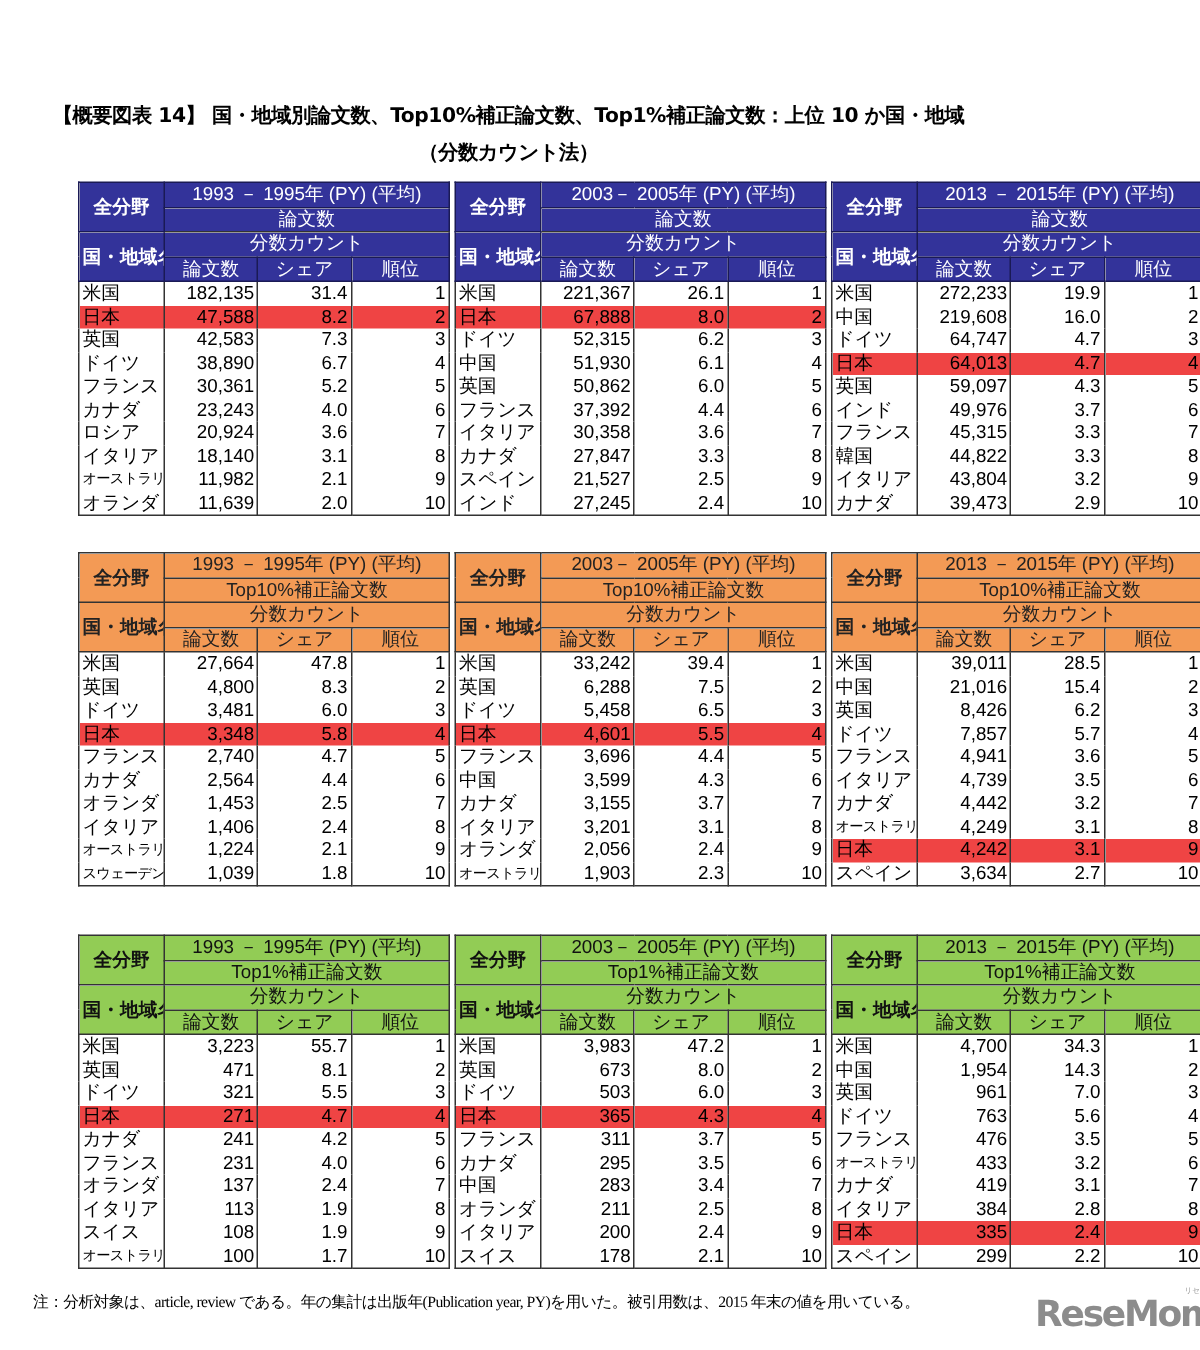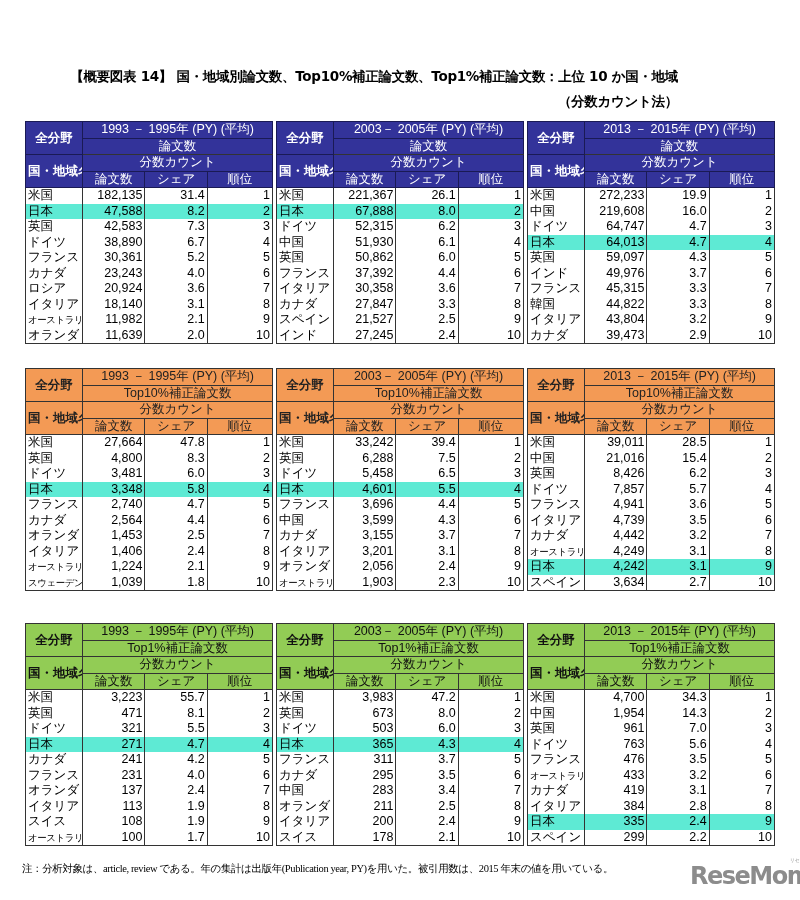--- a/index.html
+++ b/index.html
@@ -1,31 +1,31 @@
 <!DOCTYPE html>
 <html><head>
 <meta charset="utf-8">
 <style>
   html, body { margin:0; padding:0; background:#ffffff; }
   body { width:800px; height:900px; position:relative; overflow:hidden;
          font-family:"DejaVu Sans","Liberation Sans",sans-serif; color:#000; }
-  .title { position:absolute; left:0; width:678px; text-align:right; font-size:13.5px; font-weight:bold; letter-spacing:-0.3px; }
+  .title { position:absolute; left:0; width:678px; text-align:center; font-size:13.5px; font-weight:bold; letter-spacing:-0.3px; }
   .t1 { top:68px; }
   .t2 { top:93px; }
   .tbl { position:absolute; width:248px; border-collapse:collapse; table-layout:fixed;
-         font-family:"Liberation Sans","DejaVu Sans",sans-serif; font-size:12.5px; }
+         font-family:"Liberation Sans","DejaVu Sans",sans-serif; font-size:12.5px;margin-left:27px; }
   .tbl td { padding:0 2px; height:15.5px; line-height:15px; white-space:nowrap; overflow:hidden; }
   .tbl .hd td { border:1px solid #333; text-align:center; }
   .tbl .hd td.lbl { font-weight:bold; font-size:12.5px; }
   .tbl .hd td.sub { border-top:1px solid #333; border-bottom:1px solid #333; }
   .tbl .body td { border-left:1px solid #333; border-right:1px solid #333; text-align:right; }
   .tbl .body td.nm { text-align:left; padding-left:2px; }
   .tbl .body td.nm.small { font-size:9.5px; letter-spacing:-0.5px; }
   .tbl tr.last td { border-bottom:1px solid #333; }
-  .tbl tr.hl td { background:#5eead4; }
+  .tbl tr.hl td { background:#ef4444; }
   .blue .hd td { background:#33339a; color:#ffffff; border-color:#1a1a55; }
   .orange .hd td { background:#f4a460; color:#222; border-color:#333; }
   .orange .hd td { background:#f39a55; }
   .green .hd td { background:#92cc55; color:#111; border-color:#333; }
   .col-nm { width:57px; } .col-n { width:62px; } .col-s { width:62px; } .col-r { width:65px; }
   .note { position:absolute; left:22px; top:862px; font-size:10.5px; line-height:14px; letter-spacing:-0.4px; font-family:Liberation Serif, serif; }
   .logo { position:absolute; left:690px; top:862px; font-family:"DejaVu Sans",sans-serif; font-weight:bold; font-size:24px; color:#8c8c8c; letter-spacing:-1.5px; }
   .logo .kana { position:absolute; right:0; top:-5px; font-size:5px; letter-spacing:0; font-weight:normal; color:#999; }
 </style>
 </head>

